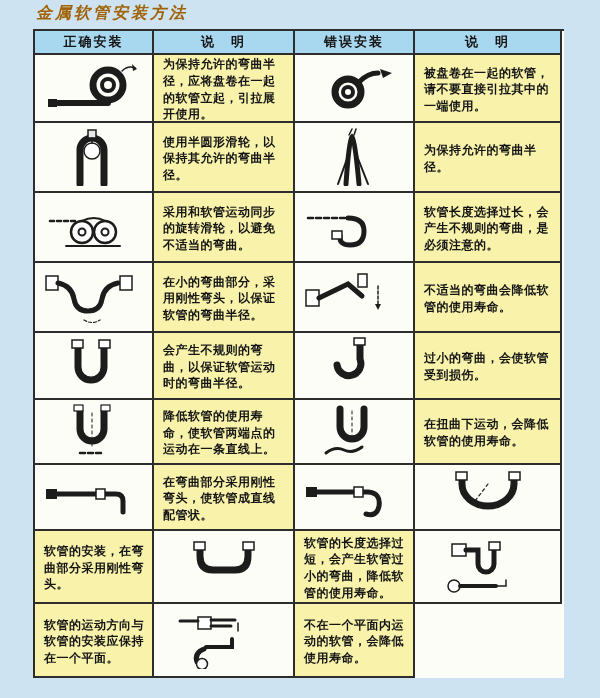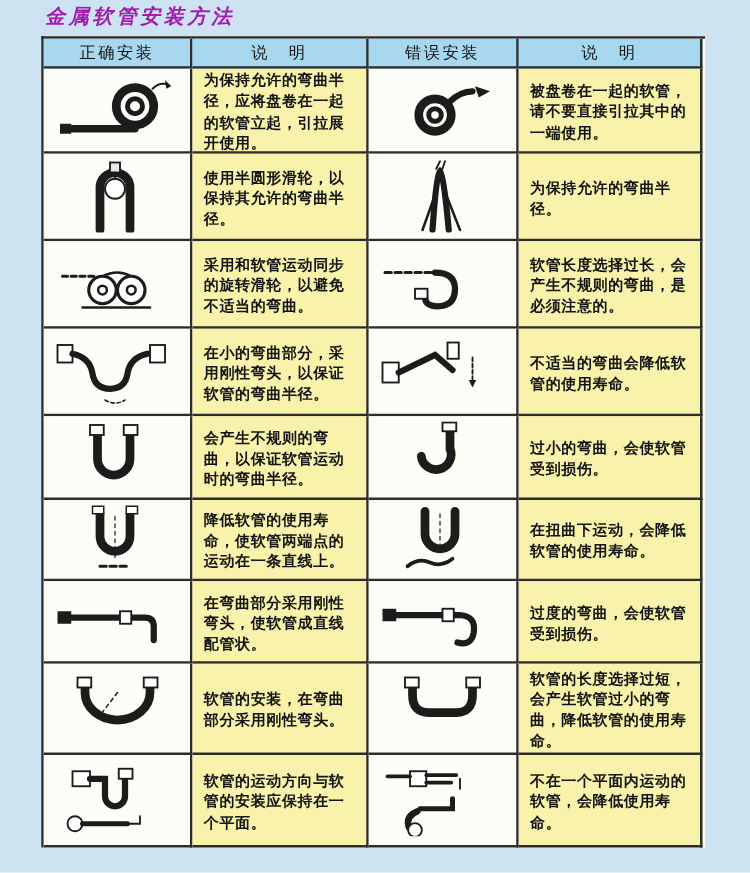--- a/index.html
+++ b/index.html
@@ -9,21 +9,21 @@
     font-family: "Liberation Sans", sans-serif;
     color: #141414;
     overflow: hidden;
   }
   .title {
     margin: 3px 0 5px 36px;
     font-size: 16px;
     font-weight: 700;
     font-style: italic;
     letter-spacing: 3px;
-    color: #a21caf;
+    color: #a16207;
   }
   .grid {
     margin-left: 33px;
     width: 531px;
     border-top: 2px solid #2d2d2d;
     border-left: 2px solid #2d2d2d;
     display: grid;
     grid-template-columns: 119px 141px 120px 147px;
     grid-template-rows: 24px 68px 70px 70px 70px 67px 65px 66px 73px 74px;
     background: #fdfdf8;
@@ -32,21 +32,21 @@
     border-right: 2px solid #2d2d2d;
     border-bottom: 2px solid #2d2d2d;
     overflow: hidden;
   }
   .head {
     background: #a8d7f0;
     display: flex;
     align-items: center;
     justify-content: center;
     font-size: 13px;
-    font-weight: 400;
+    font-weight: 700;
     letter-spacing: 2px;
   }
   .img-cell {
     background: #fdfdf8;
     display: flex;
     align-items: center;
     justify-content: center;
   }
   .desc-cell {
     background: #f8f2ab;
@@ -196,21 +196,20 @@
     </svg>
   </div>
   <div class="cell desc-cell">在弯曲部分采用刚性弯头，使软管成直线配管状。</div>
   <div class="cell img-cell">
     <svg width="112" height="58" viewBox="0 0 112 58" fill="none" stroke="#1c1c1c" stroke-linecap="round">
       <path d="M14 24 H70 q13 1 11 14 q-2 11 -13 8" stroke-width="5"></path>
       <rect x="8" y="19" width="11" height="10" fill="#1c1c1c" stroke="none"></rect>
       <rect x="56" y="19" width="9" height="10" fill="#fff" stroke-width="1.5"></rect>
     </svg>
   </div>
-  <div class="cell desc-cell">过度的弯曲，会使软管受到损伤。</div>
 
   <div class="cell img-cell">
     <svg width="112" height="58" viewBox="0 0 112 58" fill="none" stroke="#1c1c1c" stroke-linecap="round">
       <path d="M30 12 v4 a26 22 0 0 0 52 0 v-4" stroke-width="7"></path>
       <rect x="24" y="4" width="11" height="8" fill="#fff" stroke-width="1.5"></rect>
       <rect x="77" y="4" width="11" height="8" fill="#fff" stroke-width="1.5"></rect>
       <path d="M56 16 L43 33" stroke-width="1.2" stroke-dasharray="3 3"></path>
     </svg>
   </div>
   <div class="cell desc-cell">软管的安装，在弯曲部分采用刚性弯头。</div>

